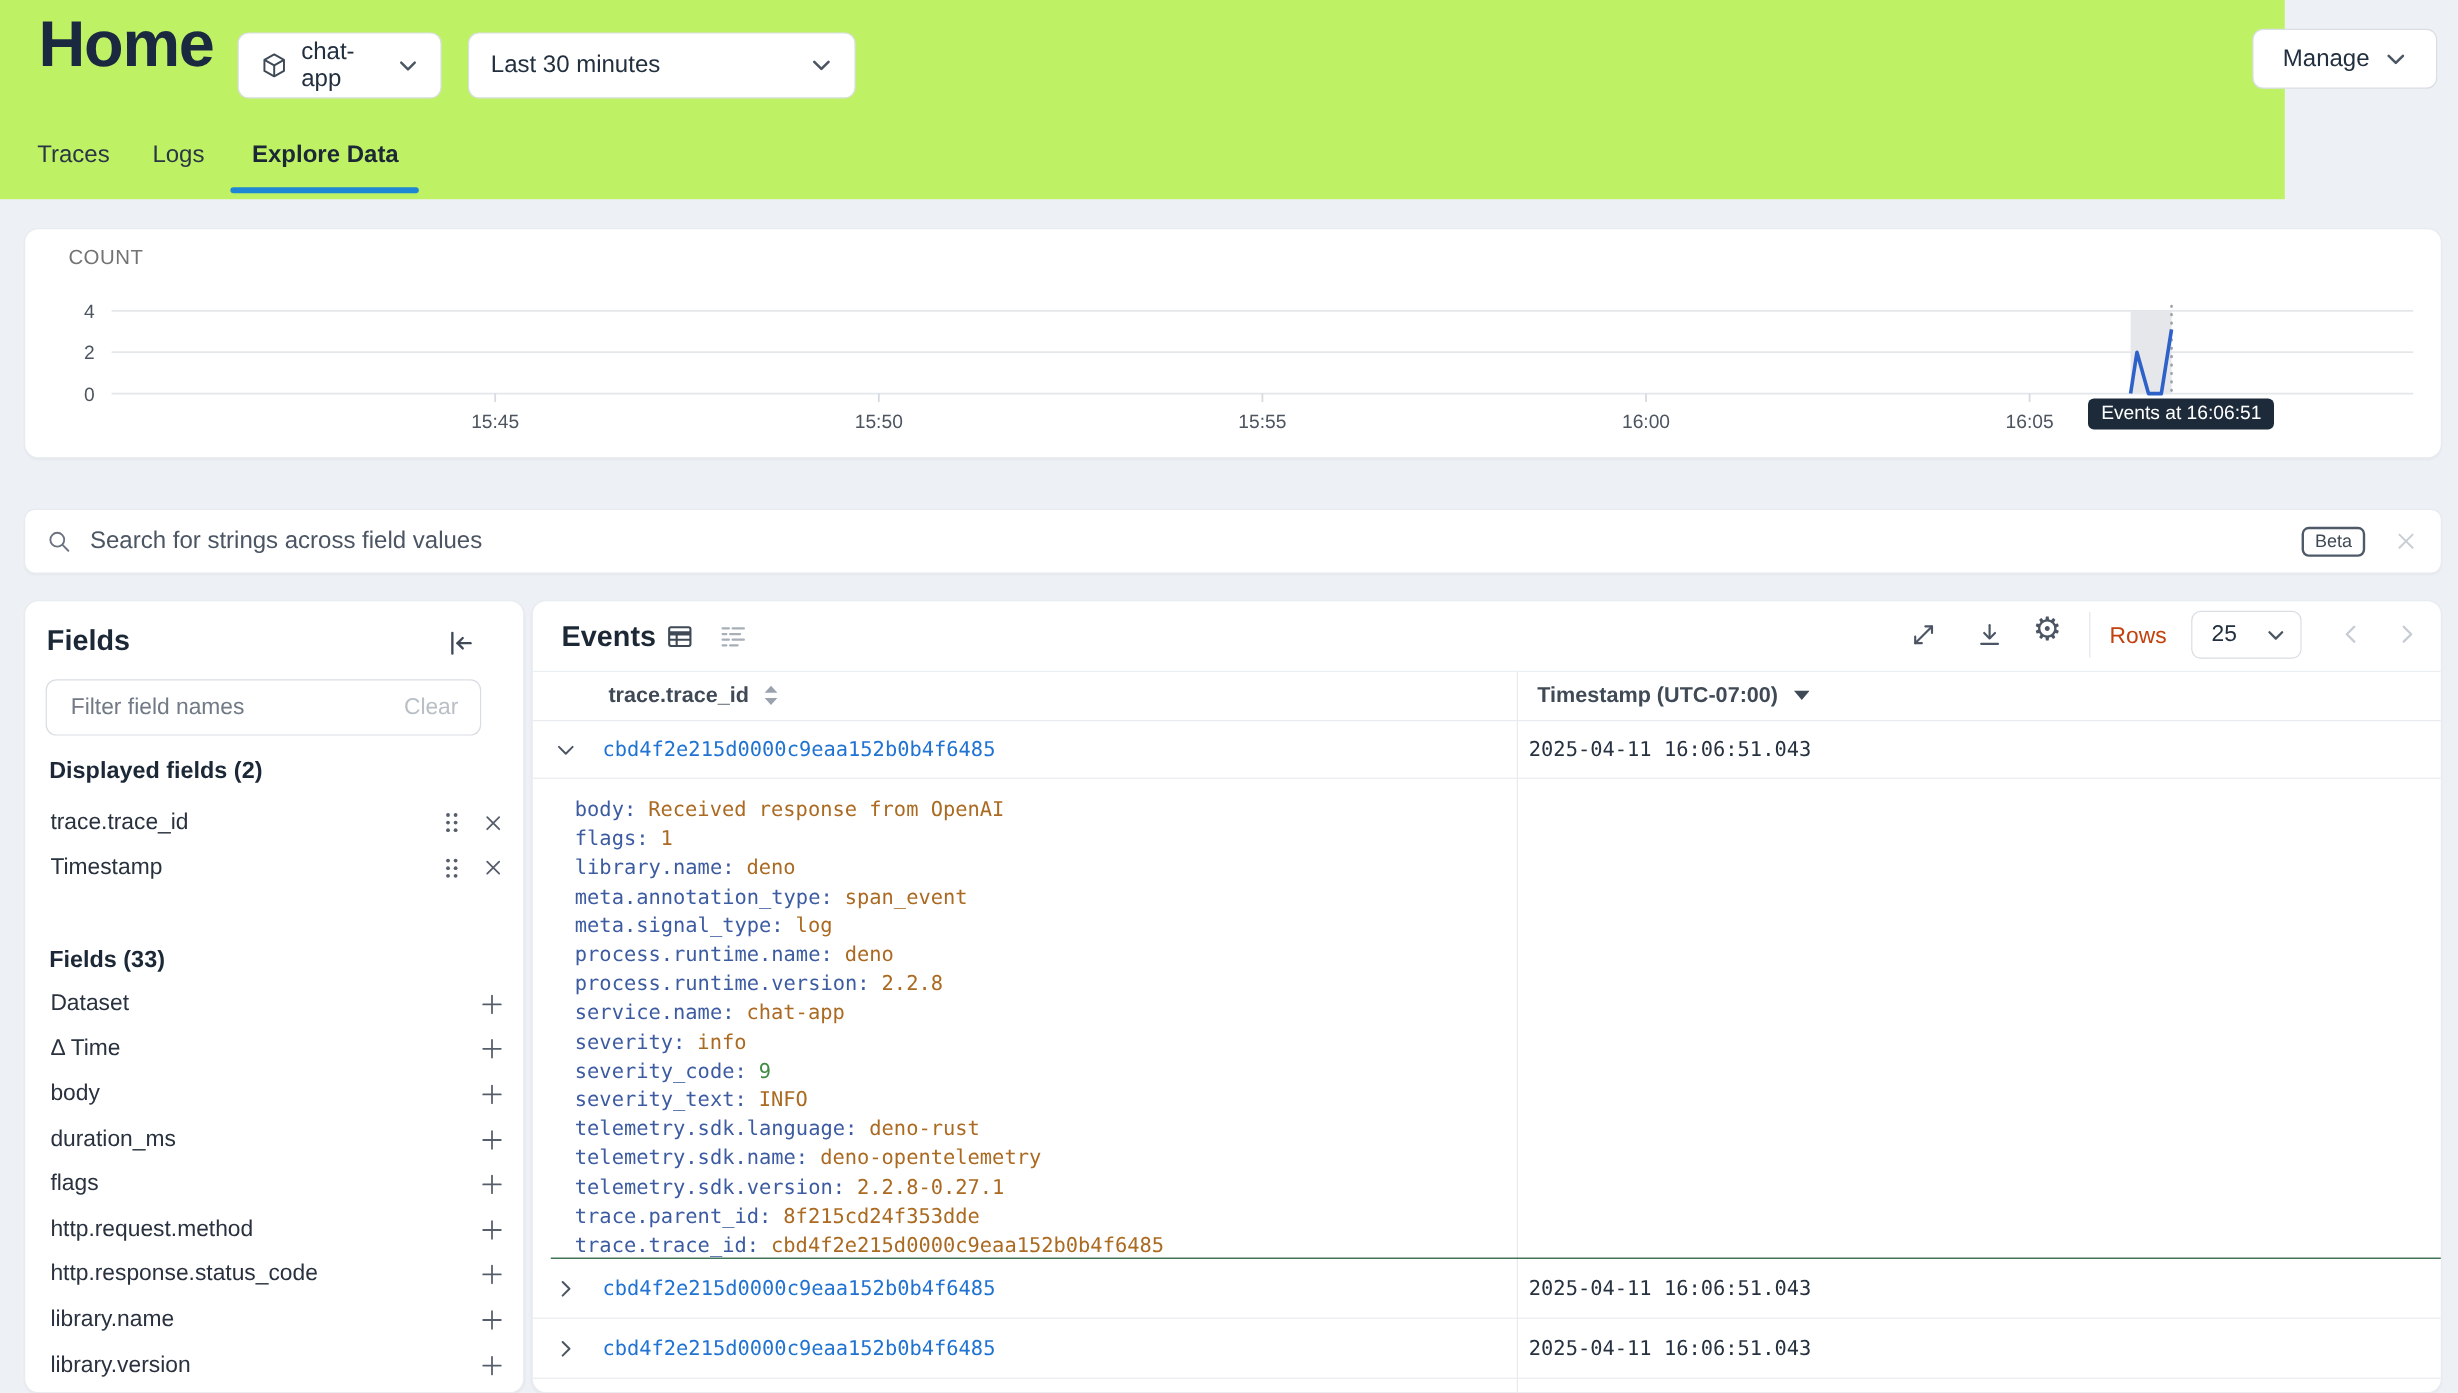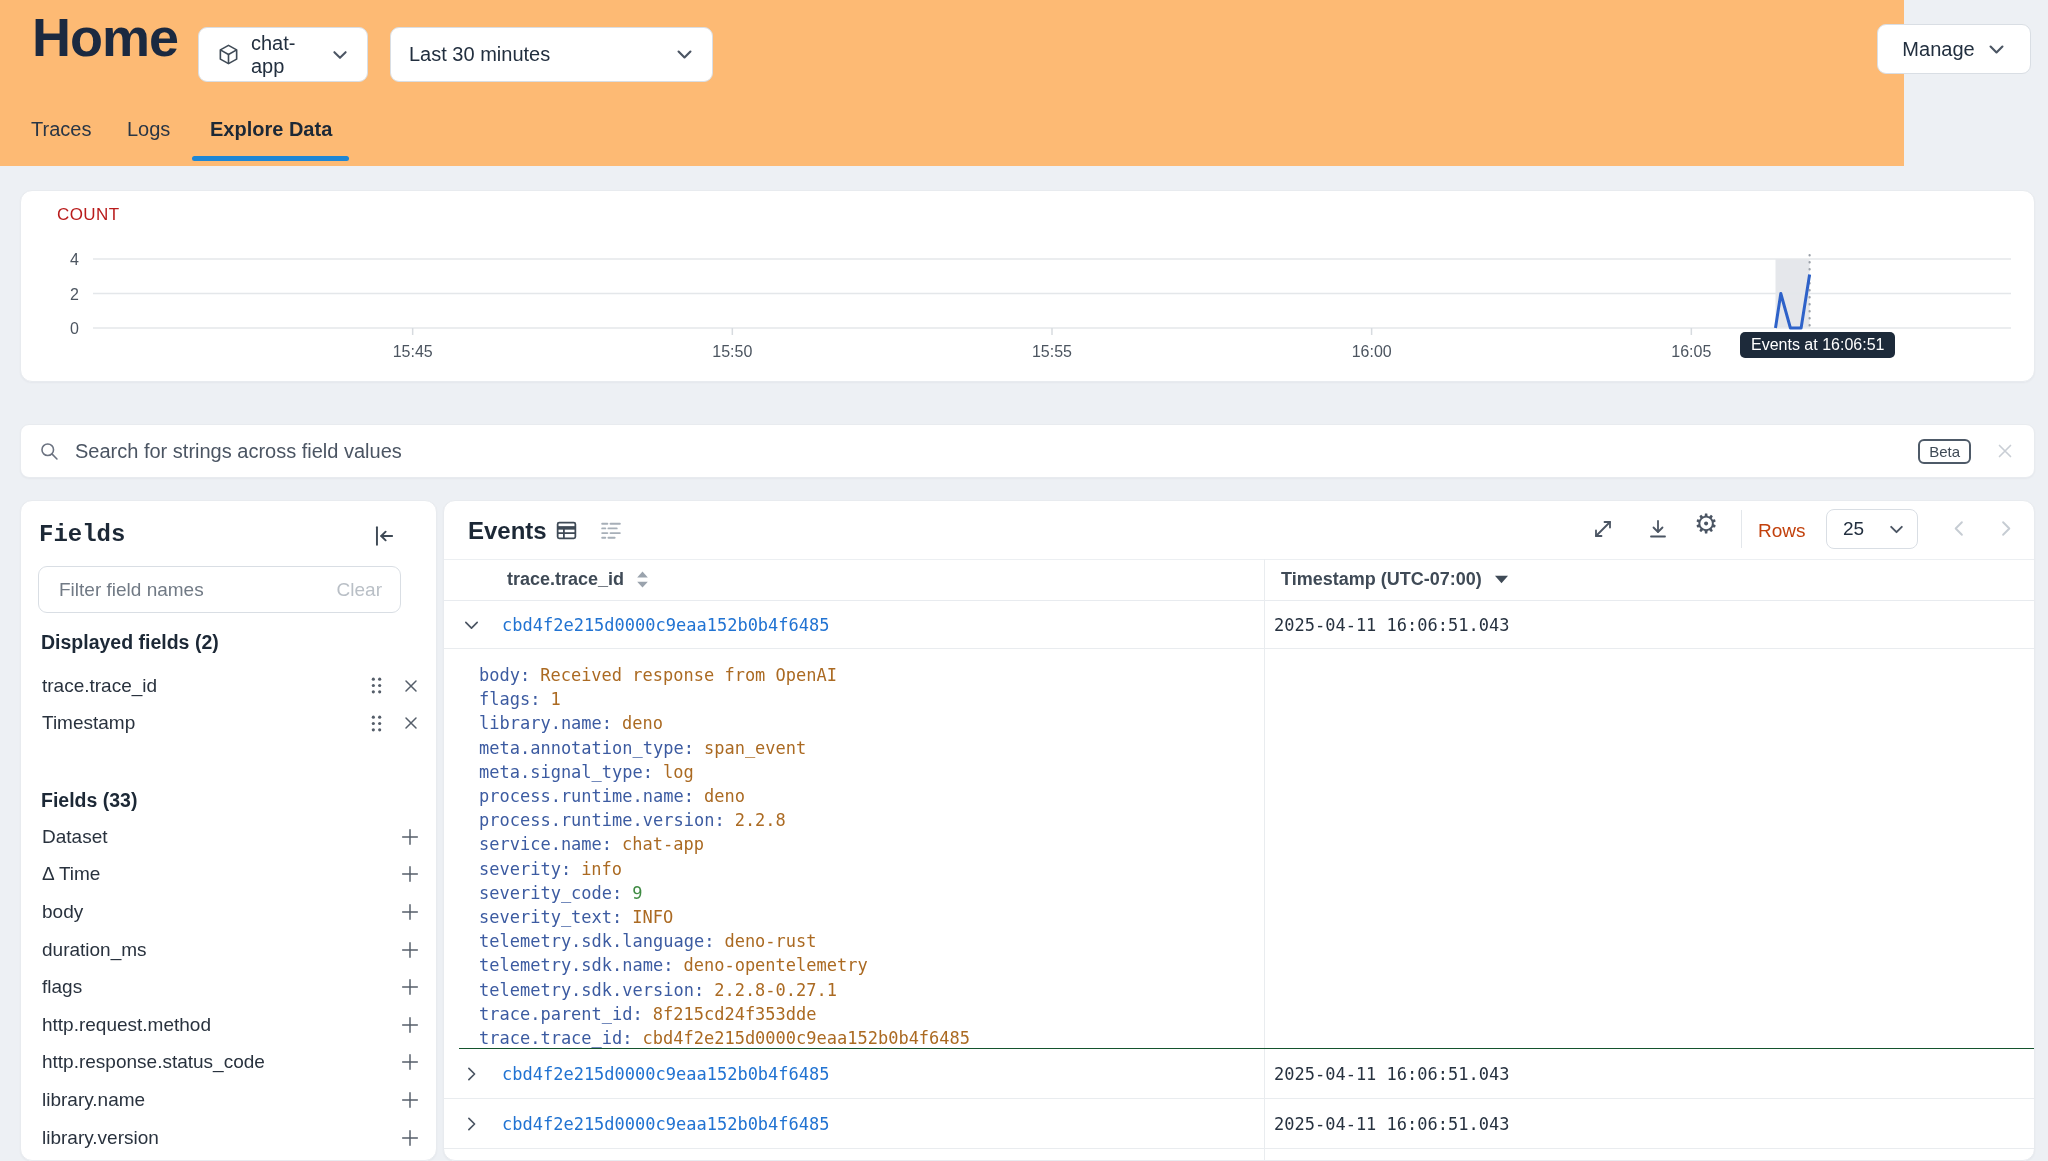--- a/index.html
+++ b/index.html
@@ -1,54 +1,54 @@
 <!DOCTYPE html>
 <html><head>
 <meta charset="utf-8">
 <style>
   html,body{margin:0;padding:0;}
   body{width:2048px;height:1161px;background:#edf0f4;font-family:"Liberation Sans",sans-serif;color:#1f2937;overflow:hidden;}
   #app{position:relative;width:2048px;height:1161px;}
   .mono{font-family:"DejaVu Sans Mono",monospace;}
 
   
-  .topbar{position:absolute;left:0;top:0;width:1904px;height:166px;background:#fdba74;}
+  .topbar{position:absolute;left:0;top:0;width:1904px;height:166px;background:#bef264;}
   .home-title{position:absolute;left:32px;top:6px;font-size:54px;font-weight:800;letter-spacing:-1px;color:#1b2940;}
   .pill-btn{position:absolute;box-sizing:border-box;height:55px;border:1px solid #d9dee4;border-radius:9px;background:#fff;
             display:flex;align-items:center;gap:11px;padding:0 18px;font-size:20px;color:#222f3f;cursor:pointer;}
   .service-btn{left:198px;top:27px;width:170px;}
   .time-btn{left:390px;top:27px;width:323px;justify-content:space-between;}
   .manage-btn{left:1877px;top:24px;width:154px;height:50px;justify-content:center;gap:12px;}
   .icon{display:inline-flex;align-items:center;justify-content:center;}
 
   
   .tab{position:absolute;top:118px;font-size:20px;color:#2a3645;cursor:pointer;}
   .tab-traces{left:31px;}
   .tab-logs{left:127px;}
   .tab-explore{left:210px;font-weight:700;color:#1c2836;}
   .tab-underline{position:absolute;left:192px;top:156px;width:157px;height:5px;border-radius:3px;background:#1e86d4;}
 
   
   .card{position:absolute;background:#fff;border:1px solid #e8ebef;border-radius:12px;box-shadow:0 1px 2px rgba(16,24,40,.04);box-sizing:border-box;}
   .chart-card{left:20px;top:190px;width:2015px;height:192px;overflow:hidden;}
-  .count-label{position:absolute;left:36px;top:14px;font-size:17px;font-weight:500;letter-spacing:.4px;color:#b91c1c;}
+  .count-label{position:absolute;left:36px;top:14px;font-size:17px;font-weight:500;letter-spacing:.4px;color:#737373;}
   #chart-svg{position:absolute;left:0;top:0;}
   .chart-tooltip{position:absolute;left:1719px;top:141px;height:26px;line-height:26px;padding:0 11px;border-radius:5px;
                  background:#1d2a3a;color:#fff;font-size:16px;white-space:nowrap;box-shadow:0 0 0 1px rgba(255,255,255,.25);}
 
   
   .search-bar{left:20px;top:424px;width:2015px;height:54px;border-radius:9px;display:flex;align-items:center;padding:0 18px;gap:13px;}
   .search-input{flex:1;border:none;outline:none;font-size:20px;color:#222f3f;font-family:"Liberation Sans",sans-serif;background:transparent;}
   .search-input::placeholder{color:#4b5563;opacity:1;}
   .beta-badge{border:2px solid #4e5a68;border-radius:6px;padding:2px 9px;font-size:15px;font-weight:500;color:#3f4a56;}
   .search-close{color:#c9ced5;margin-left:10px;cursor:pointer;}
 
   
   .fields-card{left:20px;top:500px;width:417px;height:661px;overflow:hidden;}
-  .fields-title{position:absolute;left:18px;top:20px;font-size:24px;font-weight:700;color:#1c2836;font-family:Liberation Mono, monospace;}
+  .fields-title{position:absolute;left:18px;top:20px;font-size:24px;font-weight:700;color:#1c2836;}
   .collapse-btn{position:absolute;left:350px;top:22px;color:#3f4a56;cursor:pointer;}
   .filter-box{position:absolute;left:17px;top:65px;width:363px;height:47px;box-sizing:border-box;border:1px solid #d9dee4;border-radius:9px;
               display:flex;align-items:center;padding:0 18px;}
   .filter-input{flex:1;border:none;outline:none;font-size:19px;color:#222f3f;background:transparent;font-family:"Liberation Sans",sans-serif;}
   .filter-input::placeholder{color:#717a85;opacity:1;}
   .clear-label{font-size:19px;color:#b9bfc6;cursor:pointer;}
   .section-header{position:absolute;left:20px;font-size:19.5px;font-weight:700;color:#1c2836;}
   .displayed-header{top:130px;}
   .fields-header{top:288px;}
   .displayed-list{position:absolute;left:0;top:166px;width:417px;}

